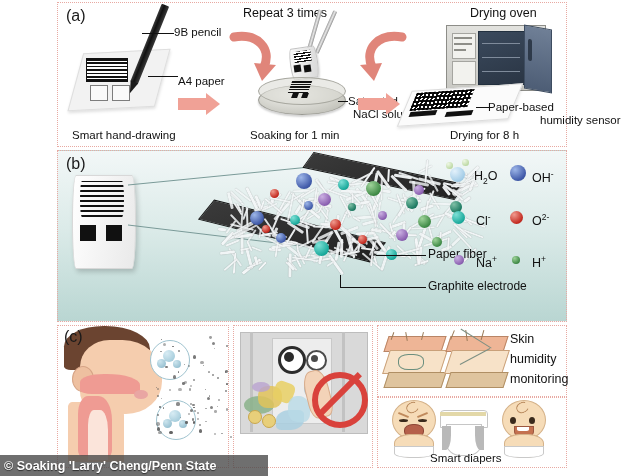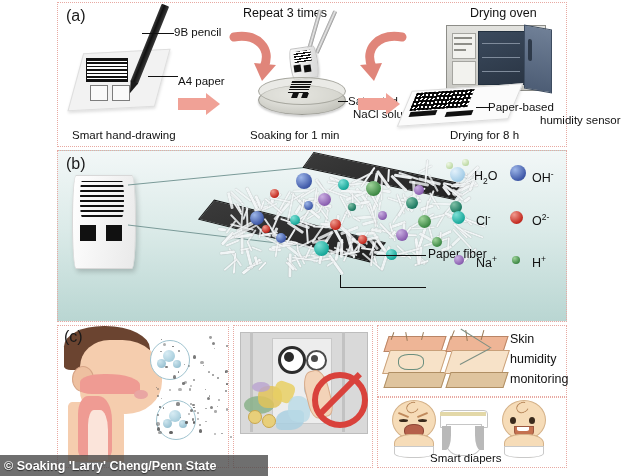--- a/index.html
+++ b/index.html
@@ -526,20 +526,21 @@
         <div class="ion blue" style="left: 86px; top: 34px; width: 9px; height: 9px;"></div>
         <div class="ion teal" style="left: 168px; top: 82px; width: 11px; height: 11px;"></div>
         <div class="ion red" style="left: 44px; top: 58px; width: 8px; height: 8px;"></div>
         <div class="ion purple" style="left: 196px; top: 18px; width: 10px; height: 10px;"></div>
       </div>
 
     <div class="leader" style="left:318px;top:104px;width:50px;"></div>
     <div class="lbl-sm" style="left:370px;top:97px;font-size:12px;">Paper fiber</div>
     <div class="leader" style="left:282px;top:136px;width:86px;"></div>
     <div class="leader-v" style="left:282px;top:124px;height:13px;"></div>
+    <div class="lbl-sm" style="left:370px;top:129px;font-size:12px;">Graphite electrode</div>
 
     <div id="legend">
       <div class="h2o-cluster" style="left:388px;top:8px;">
         <div class="h2o-big" style="left:4px;top:8px;"></div>
         <div class="h2o-sm" style="left:0px;top:3px;"></div>
         <div class="h2o-sm" style="left:16px;top:0px;"></div>
       </div>
       <div class="leg-txt" style="left:416px;top:18px;">H<sub>2</sub>O</div>
       <div class="ion blue" style="left:452px;top:14px;width:16px;height:16px;"></div>
       <div class="leg-txt" style="left:474px;top:18px;">OH<sup>-</sup></div>

